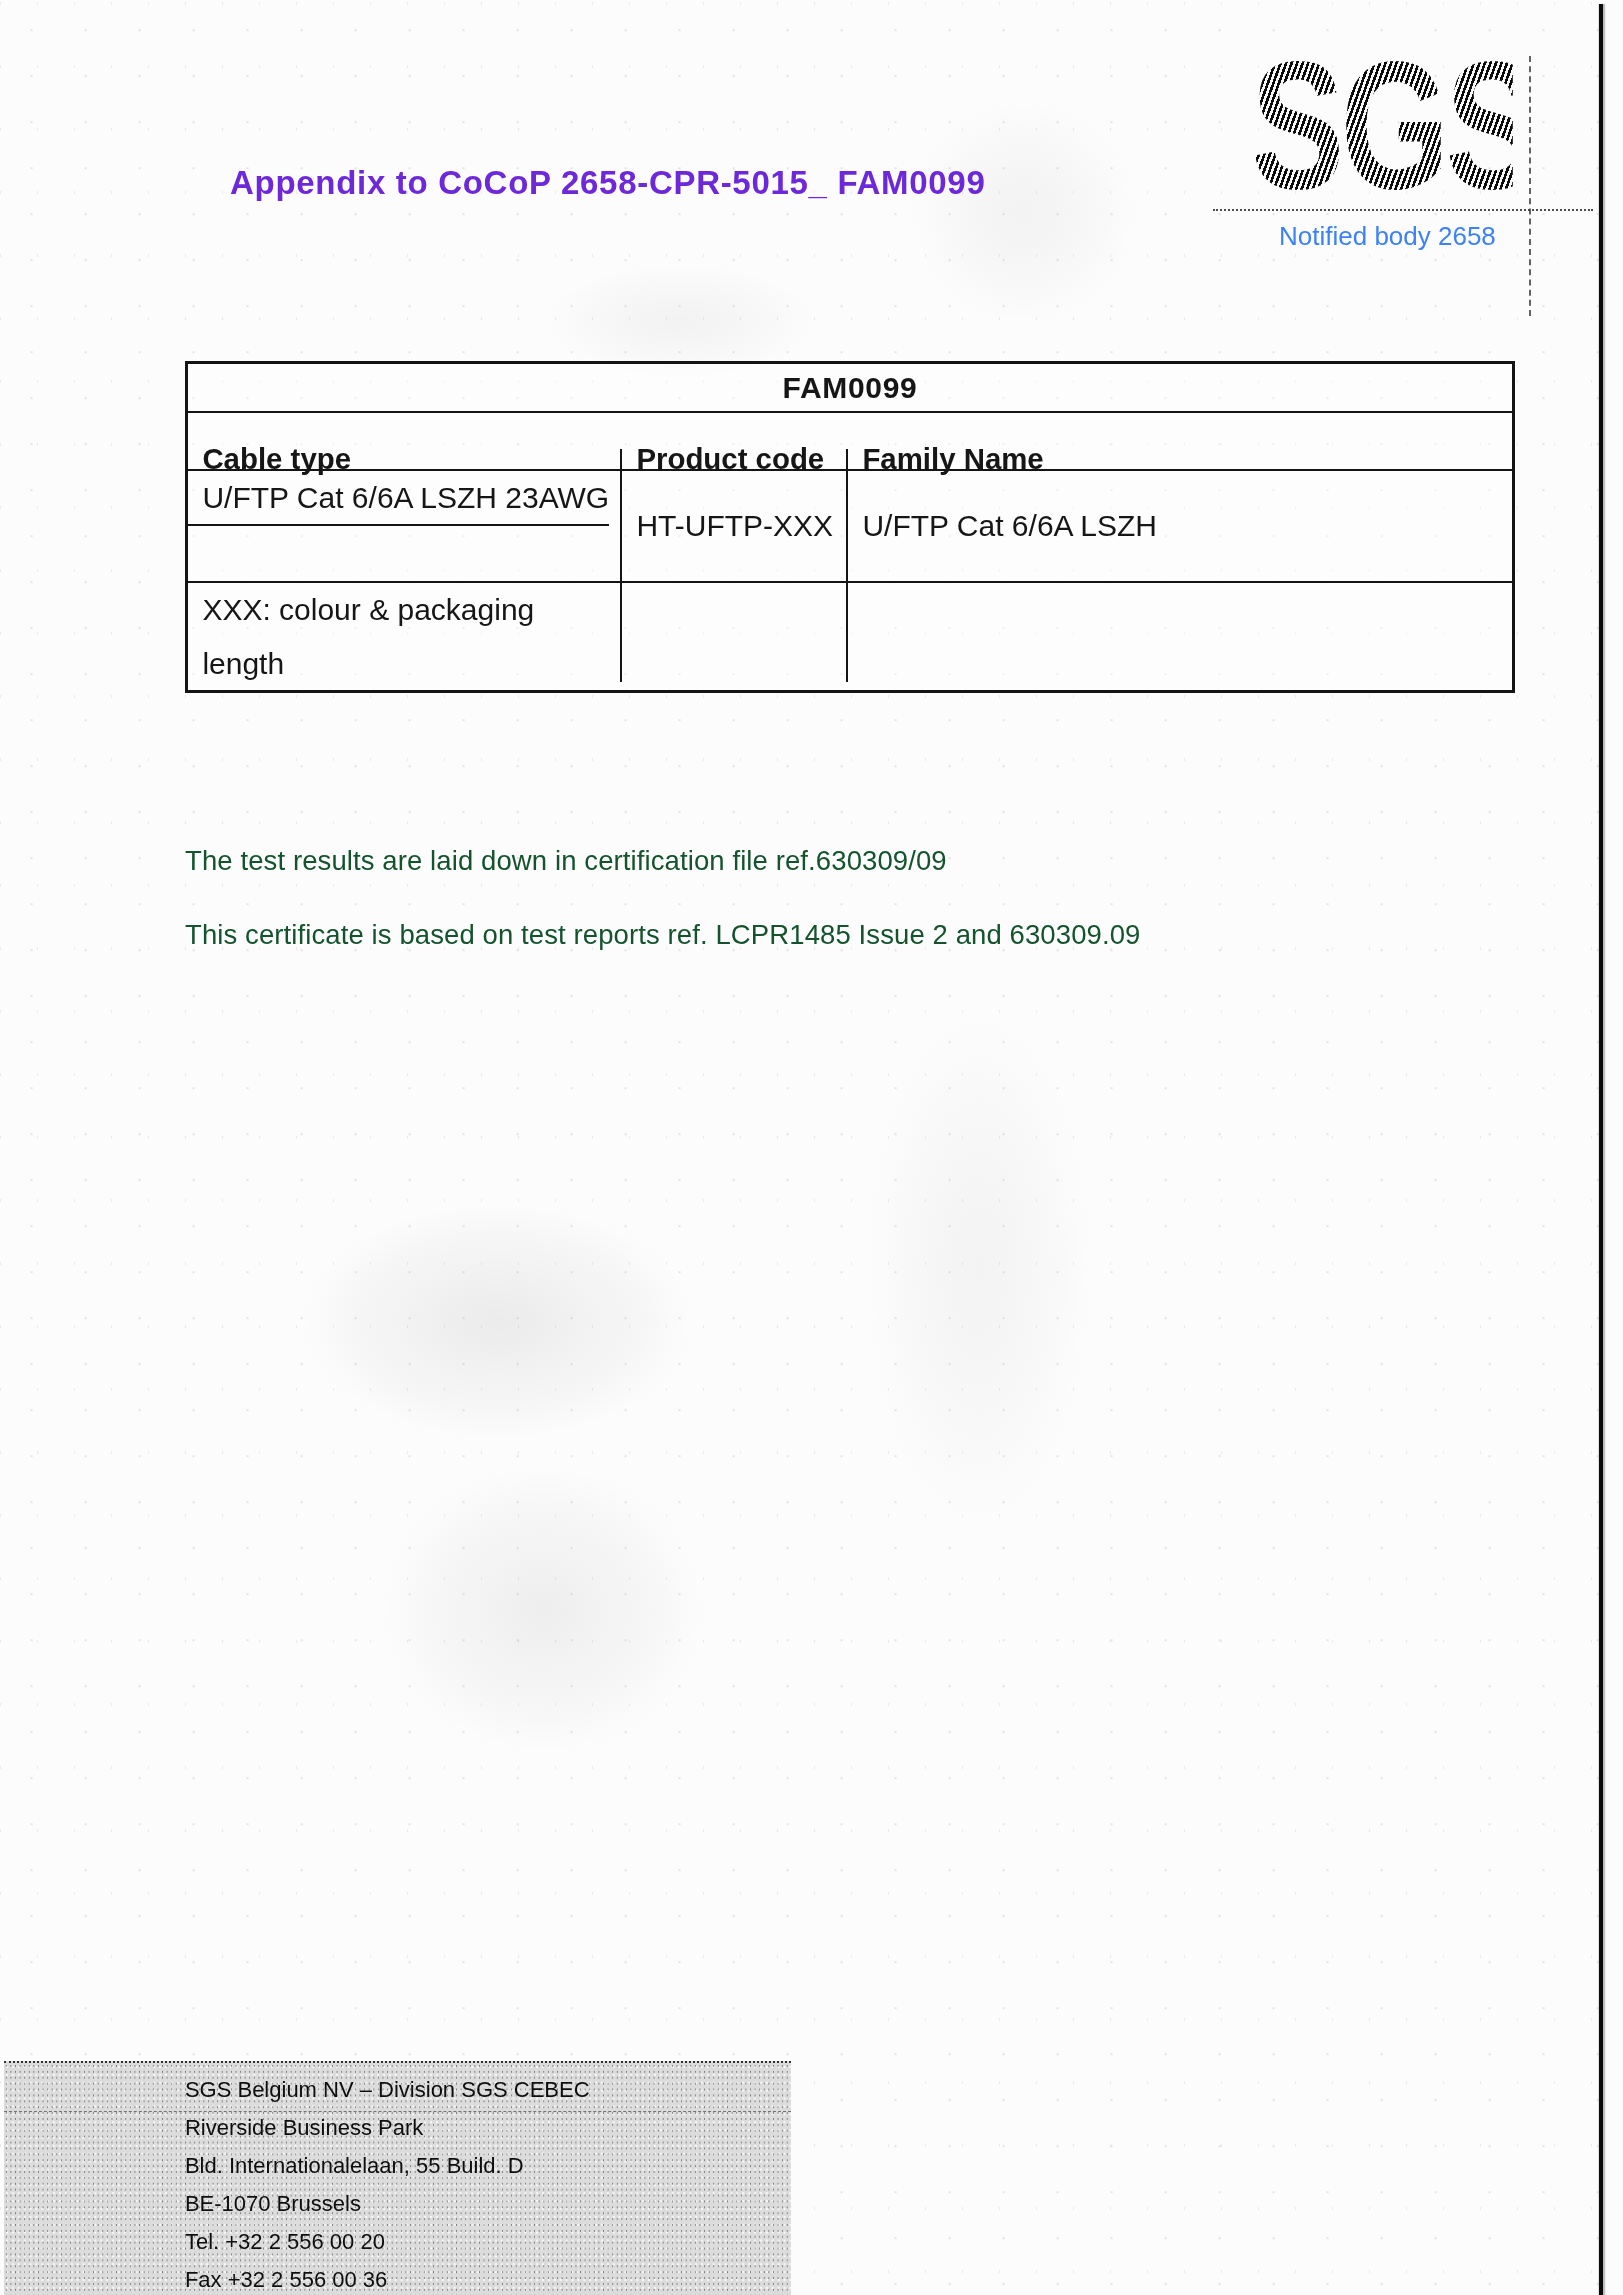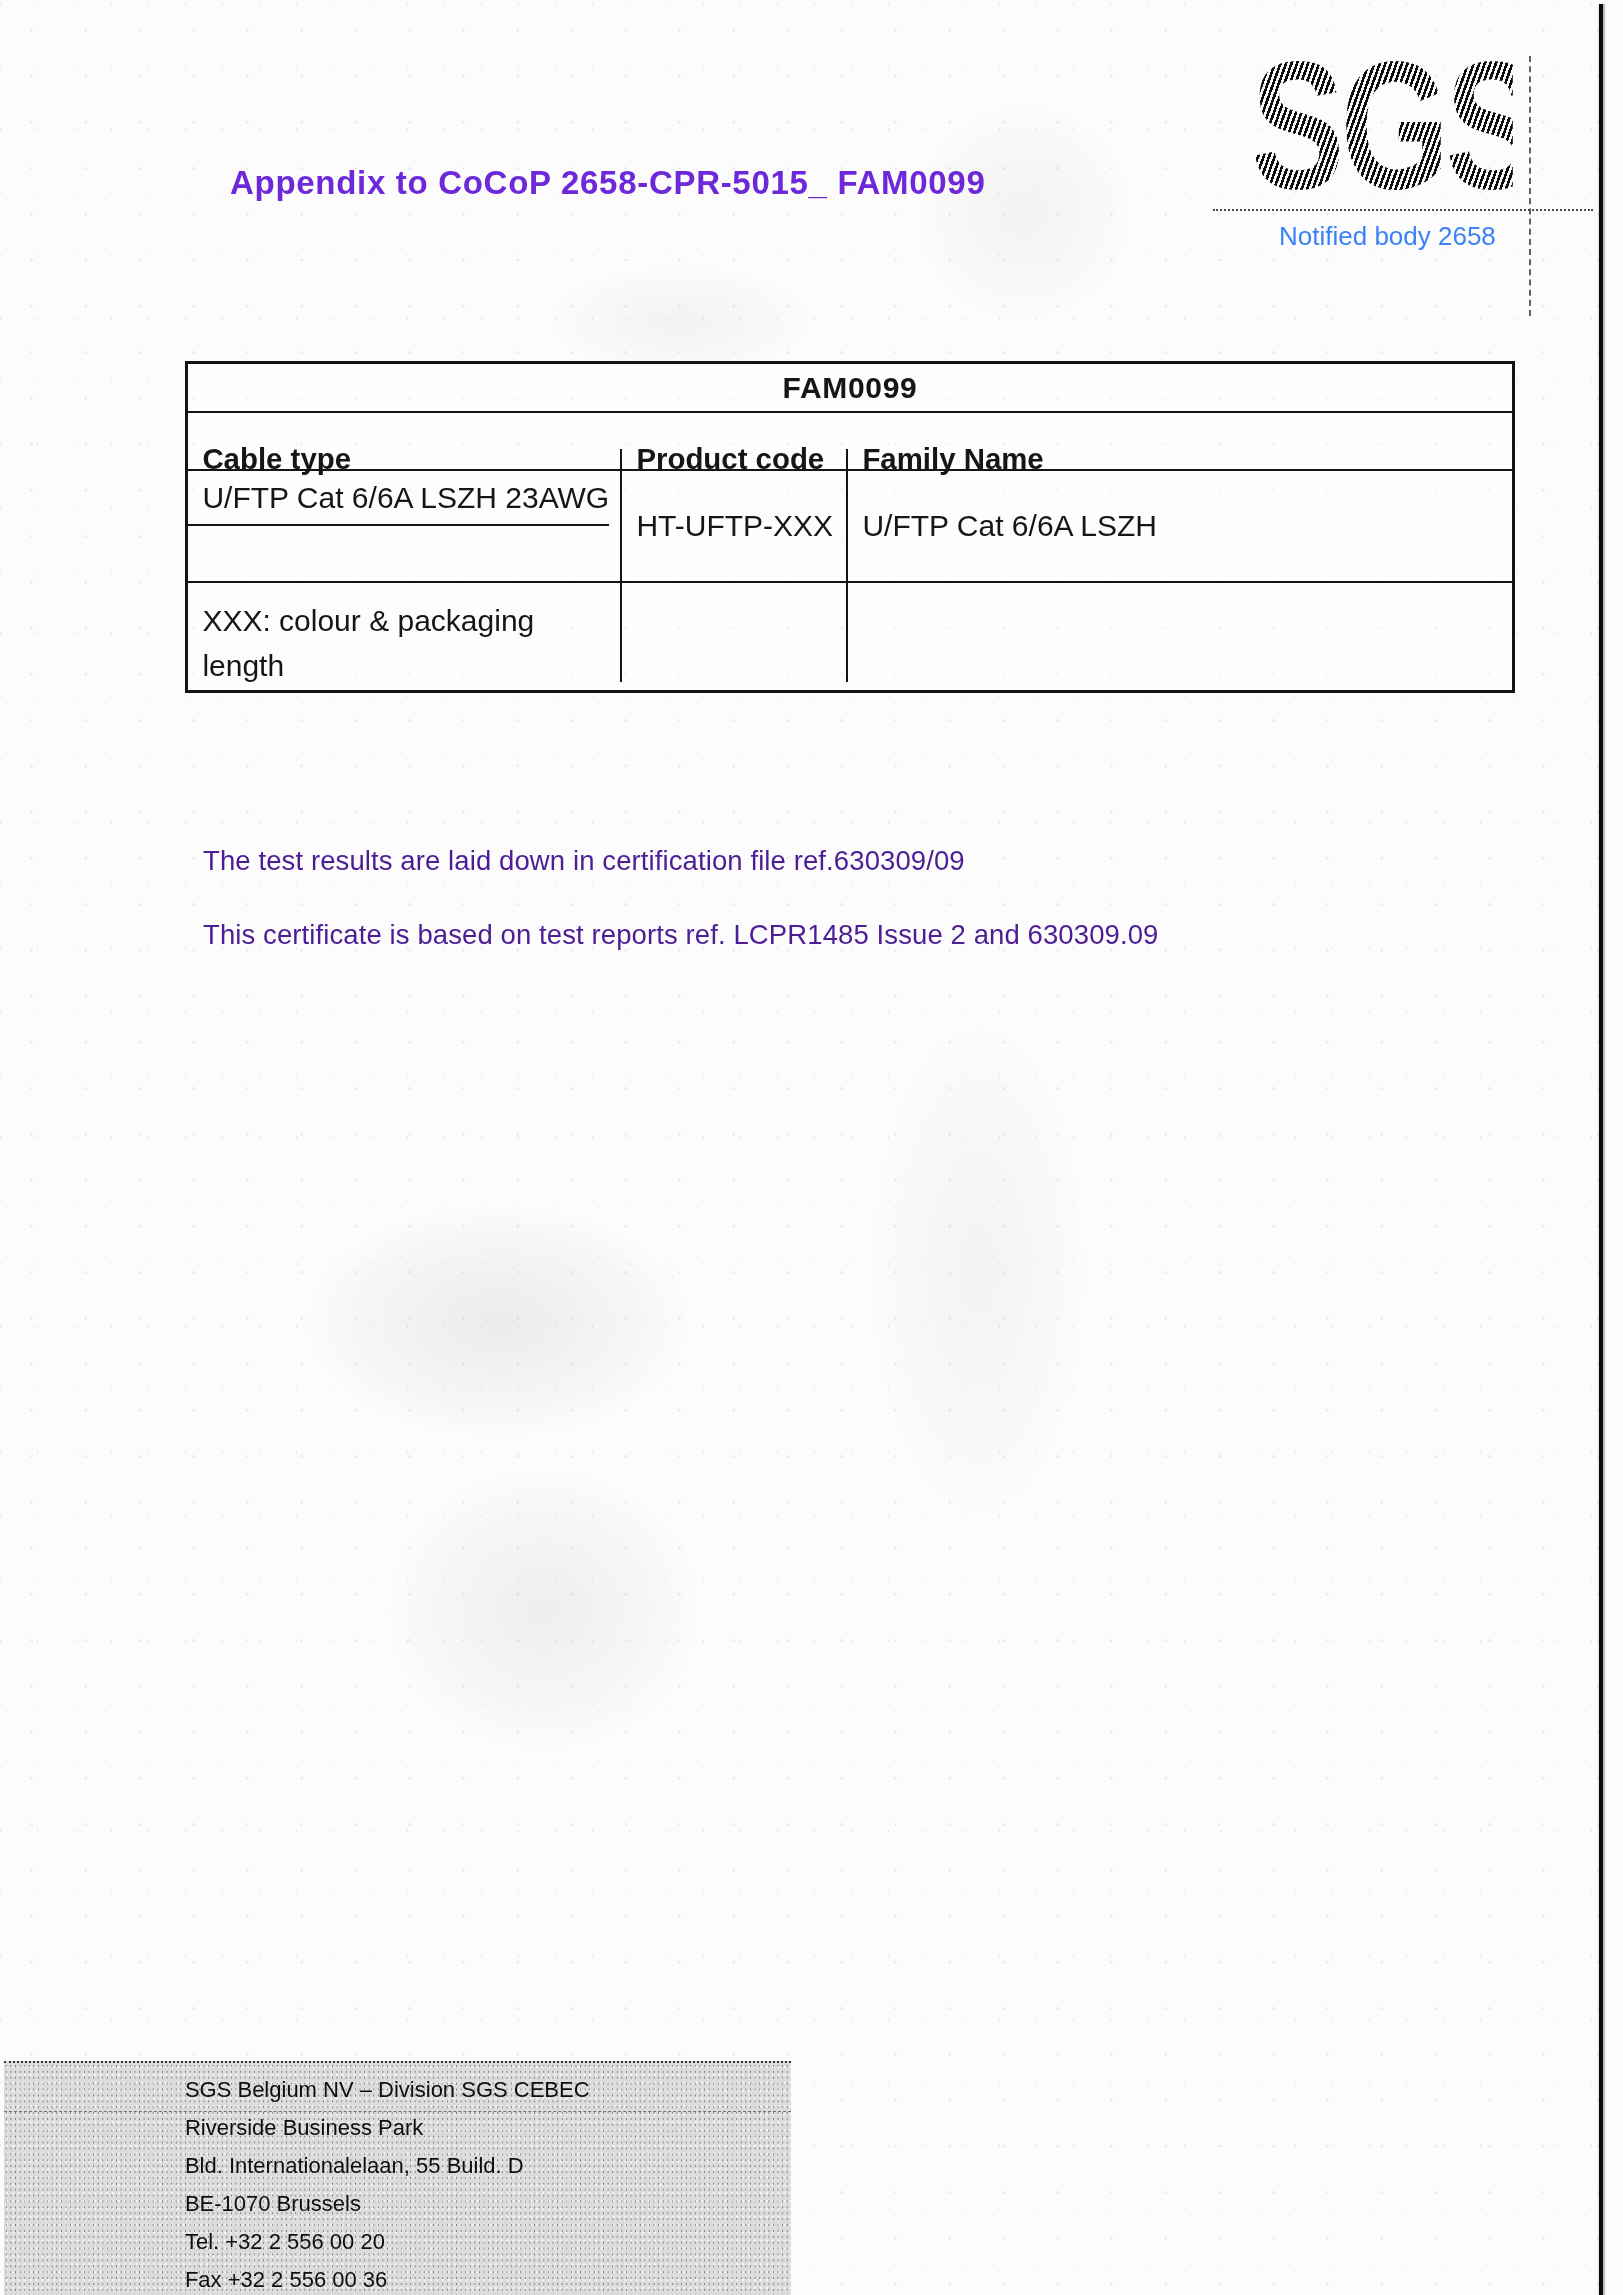--- a/index.html
+++ b/index.html
@@ -73,24 +73,24 @@
   .r4 { height:99px; }
   .c1 { width:434px; box-sizing:border-box; border-right:2.6px solid #141414; }
   .c2 { width:226px; box-sizing:border-box; border-right:2.6px solid #141414;text-align:right; }
   .c3 { flex:1; box-sizing:border-box; }
   .cell { display:flex; align-items:center; padding-left:14.4px; font-size:30px; }
   .hcell { font-weight:bold; font-size:29.4px;margin-top:36px; }
   .c1-split { display:flex; flex-direction:row; }
   .c1-top { height:55px; border-bottom:2.6px solid #141414; box-sizing:border-box;
             display:flex; align-items:center; padding-left:14.4px; font-size:30px; white-space:nowrap; }
   .c1-bottom { flex:1; }
-  .r4 .cell { align-items:flex-start; padding-top:15px; line-height:45px; }
+  .r4 .cell { align-items:flex-start; padding-top:0; line-height:54px; }
   .r4 .cell span { display:block; max-width:340px; }
 
-  .para { position:absolute; left:203px; font-size:27.5px; color:#4c1d95; letter-spacing:0.1px; white-space:nowrap; }
+  .para { position:absolute; left:185px; font-size:27.5px; color:#14532d; letter-spacing:0.1px; white-space:nowrap; }
   .para1 { top:845px; }
   .para2 { top:919px; }
 
   
   .footer {
     position:absolute; left:3.9px; top:2061px; width:787px; height:234px;
     background-color:#dcdcdc;
     background-image:
       radial-gradient(rgba(10,10,10,.45) 0.7px, transparent 0.9px),
       radial-gradient(rgba(10,10,10,.35) 0.7px, transparent 0.9px),

